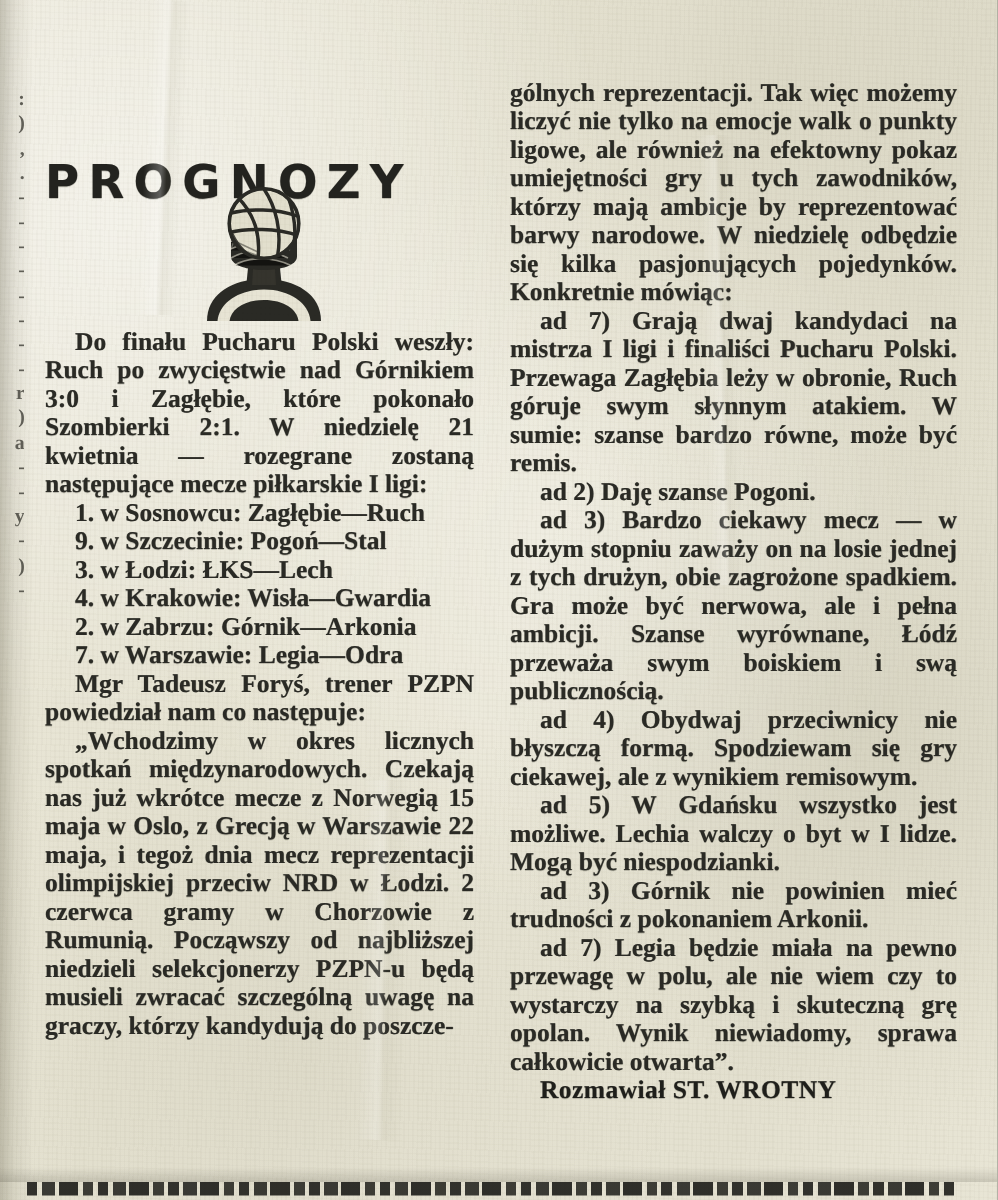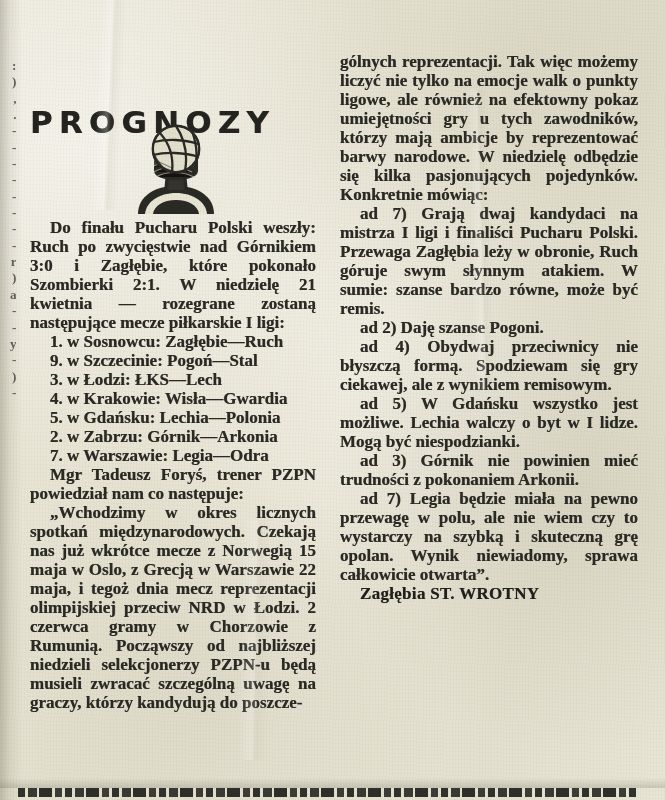--- a/index.html
+++ b/index.html
@@ -260,36 +260,36 @@
       <circle cx="48" cy="27" r="23.2" fill="none" stroke="#2a2a25" stroke-width="2.4"></circle>
     </svg>
   </div>
 
   <div class="col col-left">
     <p>Do finału Pucharu Polski weszły: Ruch po zwycięstwie nad Górnikiem 3:0 i Zagłębie, które pokonało Szombierki 2:1. W niedzielę 21 kwietnia — rozegrane zostaną następujące mecze piłkarskie I ligi:</p>
     <p class="list-item">1. w Sosnowcu: Zagłębie—Ruch</p>
     <p class="list-item">9. w Szczecinie: Pogoń—Stal</p>
     <p class="list-item">3. w Łodzi: ŁKS—Lech</p>
     <p class="list-item">4. w Krakowie: Wisła—Gwardia</p>
-    <p class="list-item">5. w Gdańsku: Lechia—Polonia</p>
     <p class="list-item">2. w Zabrzu: Górnik—Arkonia</p>
     <p class="list-item">7. w Warszawie: Legia—Odra</p>
     <p>Mgr Tadeusz Foryś, trener PZPN powiedział nam co następuje:</p>
     <p>„Wchodzimy w okres licznych spotkań międzynarodowych. Czekają nas już wkrótce mecze z Norwegią 15 maja w Oslo, z Grecją w Warszawie 22 maja, i tegoż dnia mecz reprezentacji olimpijskiej przeciw NRD w Łodzi. 2 czerwca gramy w Chorzowie z Rumunią. Począwszy od najbliższej niedzieli selekcjonerzy PZPN-u będą musieli zwracać szczególną uwagę na graczy, którzy kandydują do poszcze-</p>
   </div>
 
   <div class="col col-right">
     <p class="noindent">gólnych reprezentacji. Tak więc możemy liczyć nie tylko na emocje walk o punkty ligowe, ale również na efektowny pokaz umiejętności gry u tych zawodników, którzy mają ambicje by reprezentować barwy narodowe. W niedzielę odbędzie się kilka pasjonujących pojedynków. Konkretnie mówiąc:</p>
     <p>ad 7) Grają dwaj kandydaci na mistrza I ligi i finaliści Pucharu Polski. Przewaga Zagłębia leży w obronie, Ruch góruje swym słynnym atakiem. W sumie: szanse bardzo równe, może być remis.</p>
     <p>ad 2) Daję szanse Pogoni.</p>
+    <p>ad 3) Bardzo ciekawy mecz — w dużym stopniu zaważy on na losie jednej z tych drużyn, obie zagrożone spadkiem. Gra może być nerwowa, ale i pełna ambicji. Szanse wyrównane, Łódź przeważa swym boiskiem i swą publicznością.</p>
     <p>ad 4) Obydwaj przeciwnicy nie błyszczą formą. Spodziewam się gry ciekawej, ale z wynikiem remisowym.</p>
     <p>ad 5) W Gdańsku wszystko jest możliwe. Lechia walczy o byt w I lidze. Mogą być niespodzianki.</p>
     <p>ad 3) Górnik nie powinien mieć trudności z pokonaniem Arkonii.</p>
     <p>ad 7) Legia będzie miała na pewno przewagę w polu, ale nie wiem czy to wystarczy na szybką i skuteczną grę opolan. Wynik niewiadomy, sprawa całkowicie otwarta”.</p>
-    <p class="byline">Zagłębia ST. WROTNY</p>
+    <p class="byline">Rozmawiał ST. WROTNY</p>
   </div>
 
   <div class="grain"></div>
   <div class="crease c1"></div>
   <div class="crease c2"></div>
   <div class="crease c3"></div>
 
   <div class="bottom-edge">
     <div class="smudge"></div>
     <div class="ink"></div>

